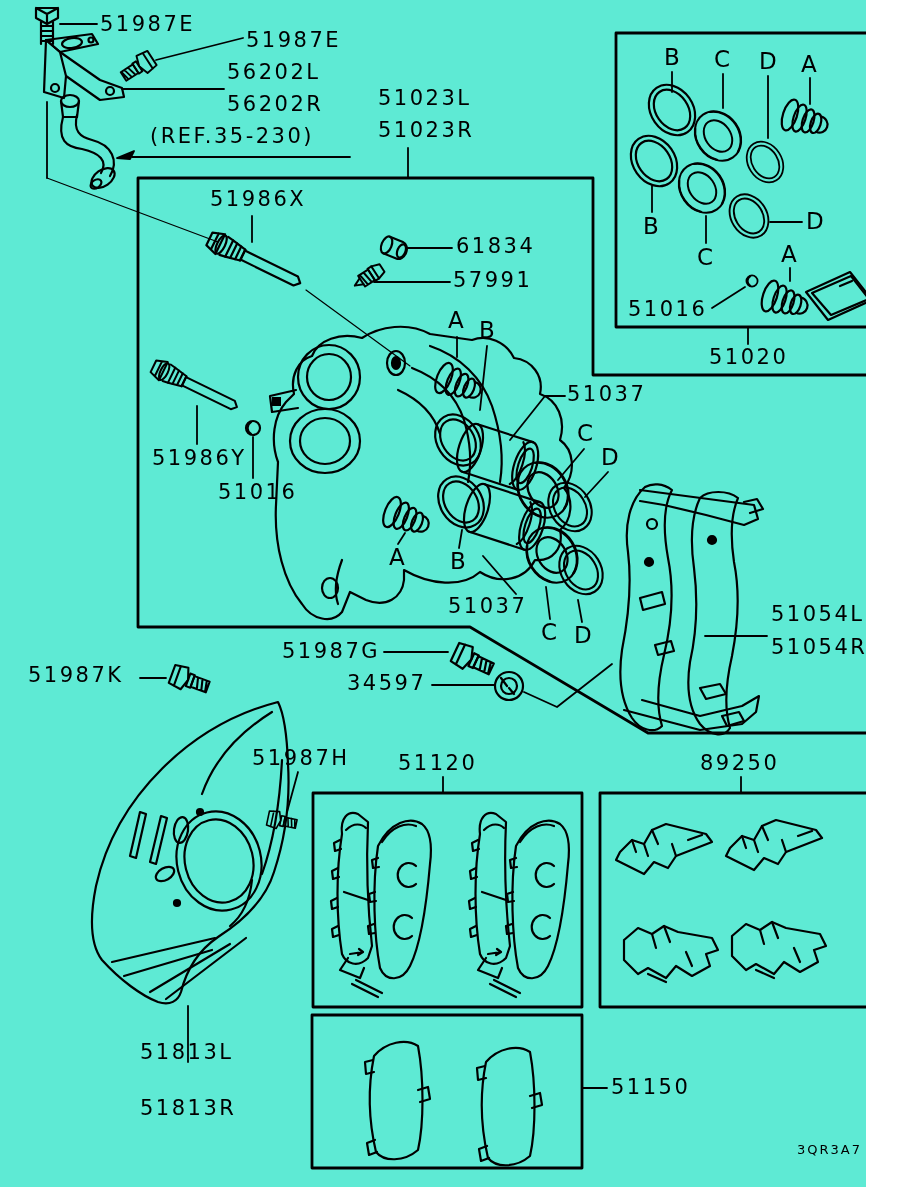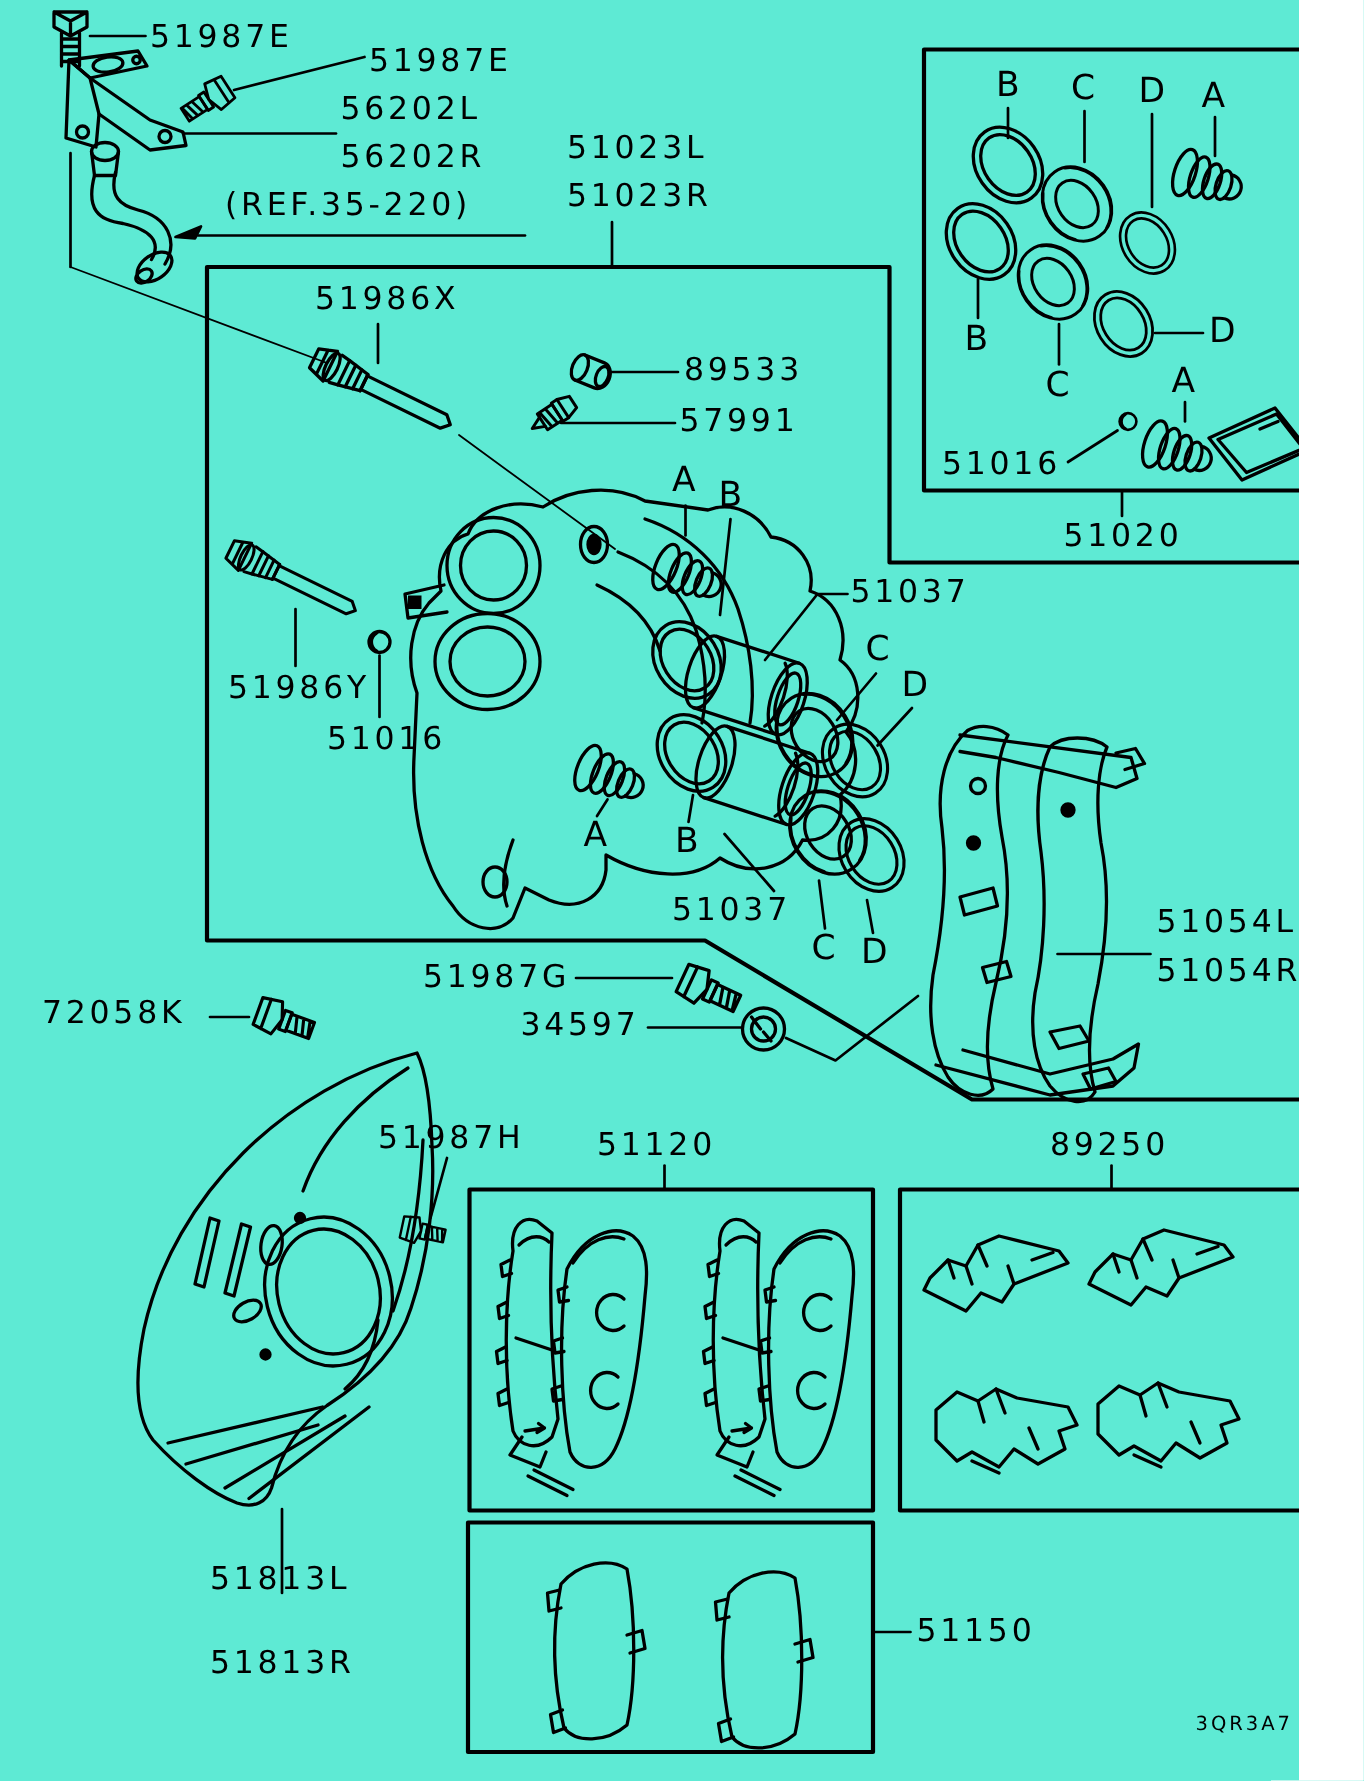--- a/index.html
+++ b/index.html
@@ -345,37 +345,37 @@
   </g>
   <g>
     <use href="#shim" transform="translate(478,1044)"></use>
   </g>
 </svg>
 
 <div class="lbl" style="left:100px;top:13px">51987E</div>
 <div class="lbl" style="left:246px;top:29px">51987E</div>
 <div class="lbl" style="left:227px;top:61px">56202L</div>
 <div class="lbl" style="left:227px;top:93px">56202R</div>
-<div class="lbl" style="left:150px;top:125px">(REF.35-220)</div>
+<div class="lbl" style="left:150px;top:125px">(REF.35-230)</div>
 <div class="lbl" style="left:378px;top:87px">51023L</div>
 <div class="lbl" style="left:378px;top:119px">51023R</div>
 <div class="lbl" style="left:210px;top:188px">51986X</div>
-<div class="lbl" style="left:456px;top:235px">89533</div>
+<div class="lbl" style="left:456px;top:235px">61834</div>
 <div class="lbl" style="left:453px;top:269px">57991</div>
 <div class="lbl" style="left:567px;top:383px">51037</div>
 <div class="lbl" style="left:152px;top:447px">51986Y</div>
 <div class="lbl" style="left:218px;top:481px">51016</div>
 <div class="lbl" style="left:448px;top:595px">51037</div>
 <div class="lbl" style="left:628px;top:298px">51016</div>
 <div class="lbl" style="left:709px;top:346px">51020</div>
 <div class="lbl" style="left:771px;top:603px">51054L</div>
 <div class="lbl" style="left:771px;top:636px">51054R</div>
 <div class="lbl" style="left:282px;top:640px">51987G</div>
 <div class="lbl" style="left:347px;top:672px">34597</div>
-<div class="lbl" style="left:28px;top:664px">72058K</div>
+<div class="lbl" style="left:28px;top:664px">51987K</div>
 <div class="lbl" style="left:252px;top:747px">51987H</div>
 <div class="lbl" style="left:398px;top:752px">51120</div>
 <div class="lbl" style="left:700px;top:752px">89250</div>
 <div class="lbl" style="left:611px;top:1076px">51150</div>
 <div class="lbl" style="left:140px;top:1041px">51813L</div>
 <div class="lbl" style="left:140px;top:1097px">51813R</div>
 <div class="code" style="left:797px;top:1142px">3QR3A7</div>
 
 <div class="cl" style="left:448px;top:309px">A</div>
 <div class="cl" style="left:479px;top:319px">B</div>

